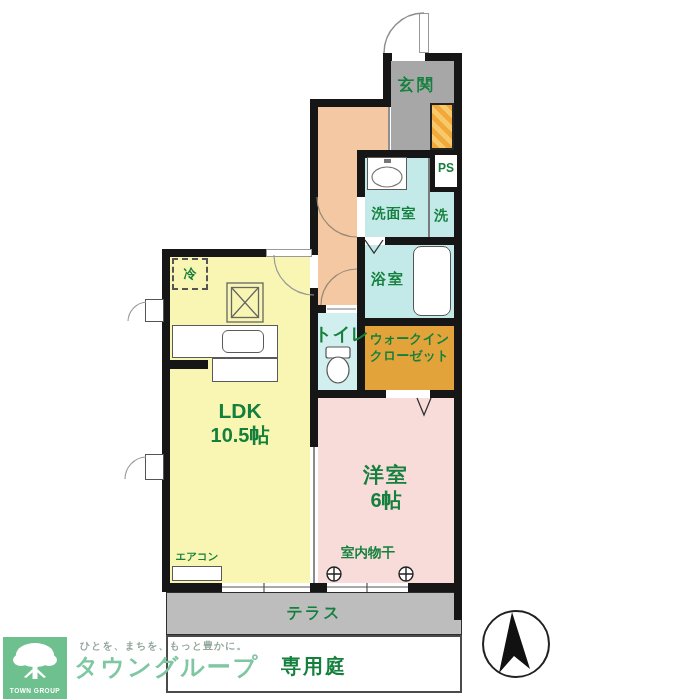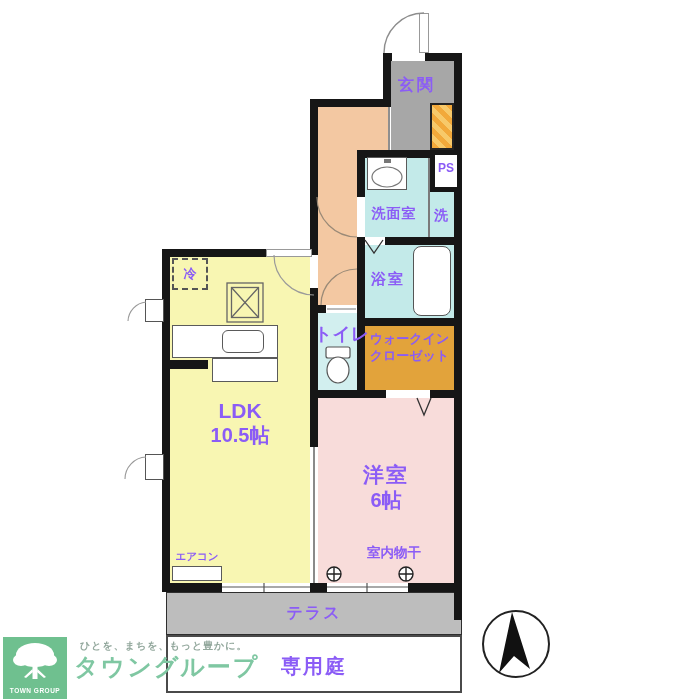--- a/index.html
+++ b/index.html
@@ -1,21 +1,21 @@
 <!DOCTYPE html>
 <html><head>
 <meta charset="utf-8">
 <style>
   html,body{margin:0;padding:0;background:#fff;}
   #stage{position:relative;width:700px;height:700px;background:#ffffff;overflow:hidden;
          font-family:"Liberation Sans","DejaVu Sans",sans-serif;color:#111;}
   .abs{position:absolute;}
   .wall{position:absolute;background:#161616;}
   .gap{position:absolute;background:#ffffff;}
-  .lbl{position:absolute;color:#8b5cf6;font-weight:600;text-align:center;white-space:nowrap;line-height:1.1;}
+  .lbl{position:absolute;color:#15803d;font-weight:600;text-align:center;white-space:nowrap;line-height:1.1;}
   .room{position:absolute;}
   .fixture{position:absolute;background:#fff;border:1px solid #5a5a5a;box-sizing:border-box;}
   svg{display:block;}
 </style>
 </head>
 <body>
 
 <div id="stage">
 
   <div class="room" style="left:391px;top:61px;width:63px;height:89px;background:#a7a7a7;"></div>
@@ -134,21 +134,21 @@
   <div class="lbl" style="left:432px;top:162px;width:28px;font-size:12px;font-weight:700;">PS</div>
   <div class="lbl" style="left:362px;top:271px;width:52px;font-size:15px;letter-spacing:2px;">浴室</div>
   <div class="lbl" style="left:314px;top:325px;width:44px;font-size:18px;">トイレ</div>
   <div class="lbl" style="left:365px;top:332px;width:89px;font-size:13px;font-weight:700;">ウォークイン</div>
   <div class="lbl" style="left:365px;top:349px;width:89px;font-size:13px;font-weight:700;">クローゼット</div>
   <div class="lbl" style="left:190px;top:399px;width:100px;font-size:21px;">LDK</div>
   <div class="lbl" style="left:190px;top:424px;width:100px;font-size:20px;">10.5帖</div>
   <div class="lbl" style="left:336px;top:463px;width:100px;font-size:21px;letter-spacing:2px;">洋室</div>
   <div class="lbl" style="left:336px;top:489px;width:100px;font-size:20px;">6帖</div>
   <div class="lbl" style="left:168px;top:551px;width:58px;font-size:10.5px;">エアコン</div>
-  <div class="lbl" style="left:316px;top:546px;width:104px;font-size:13.5px;padding-left:26px;">室内物干</div>
+  <div class="lbl" style="left:316px;top:546px;width:104px;font-size:13.5px;">室内物干</div>
   <div class="lbl" style="left:264px;top:604px;width:100px;font-size:16px;letter-spacing:2px;">テラス</div>
   <div class="lbl" style="left:264px;top:655px;width:100px;font-size:20px;letter-spacing:2px;">専用庭</div>
 
   <div class="abs" style="left:3px;top:637px;width:64px;height:62px;background:#6fc08f;">
     <svg width="64" height="48" viewBox="0 0 64 48" style="position:absolute;left:0;top:2px;">
       <g fill="#ffffff">
         <ellipse cx="32" cy="16" rx="19" ry="12"></ellipse>
         <ellipse cx="18" cy="21" rx="8" ry="6"></ellipse>
         <ellipse cx="46" cy="21" rx="8" ry="6"></ellipse>
         <rect x="29.5" y="24" width="5" height="16"></rect>

